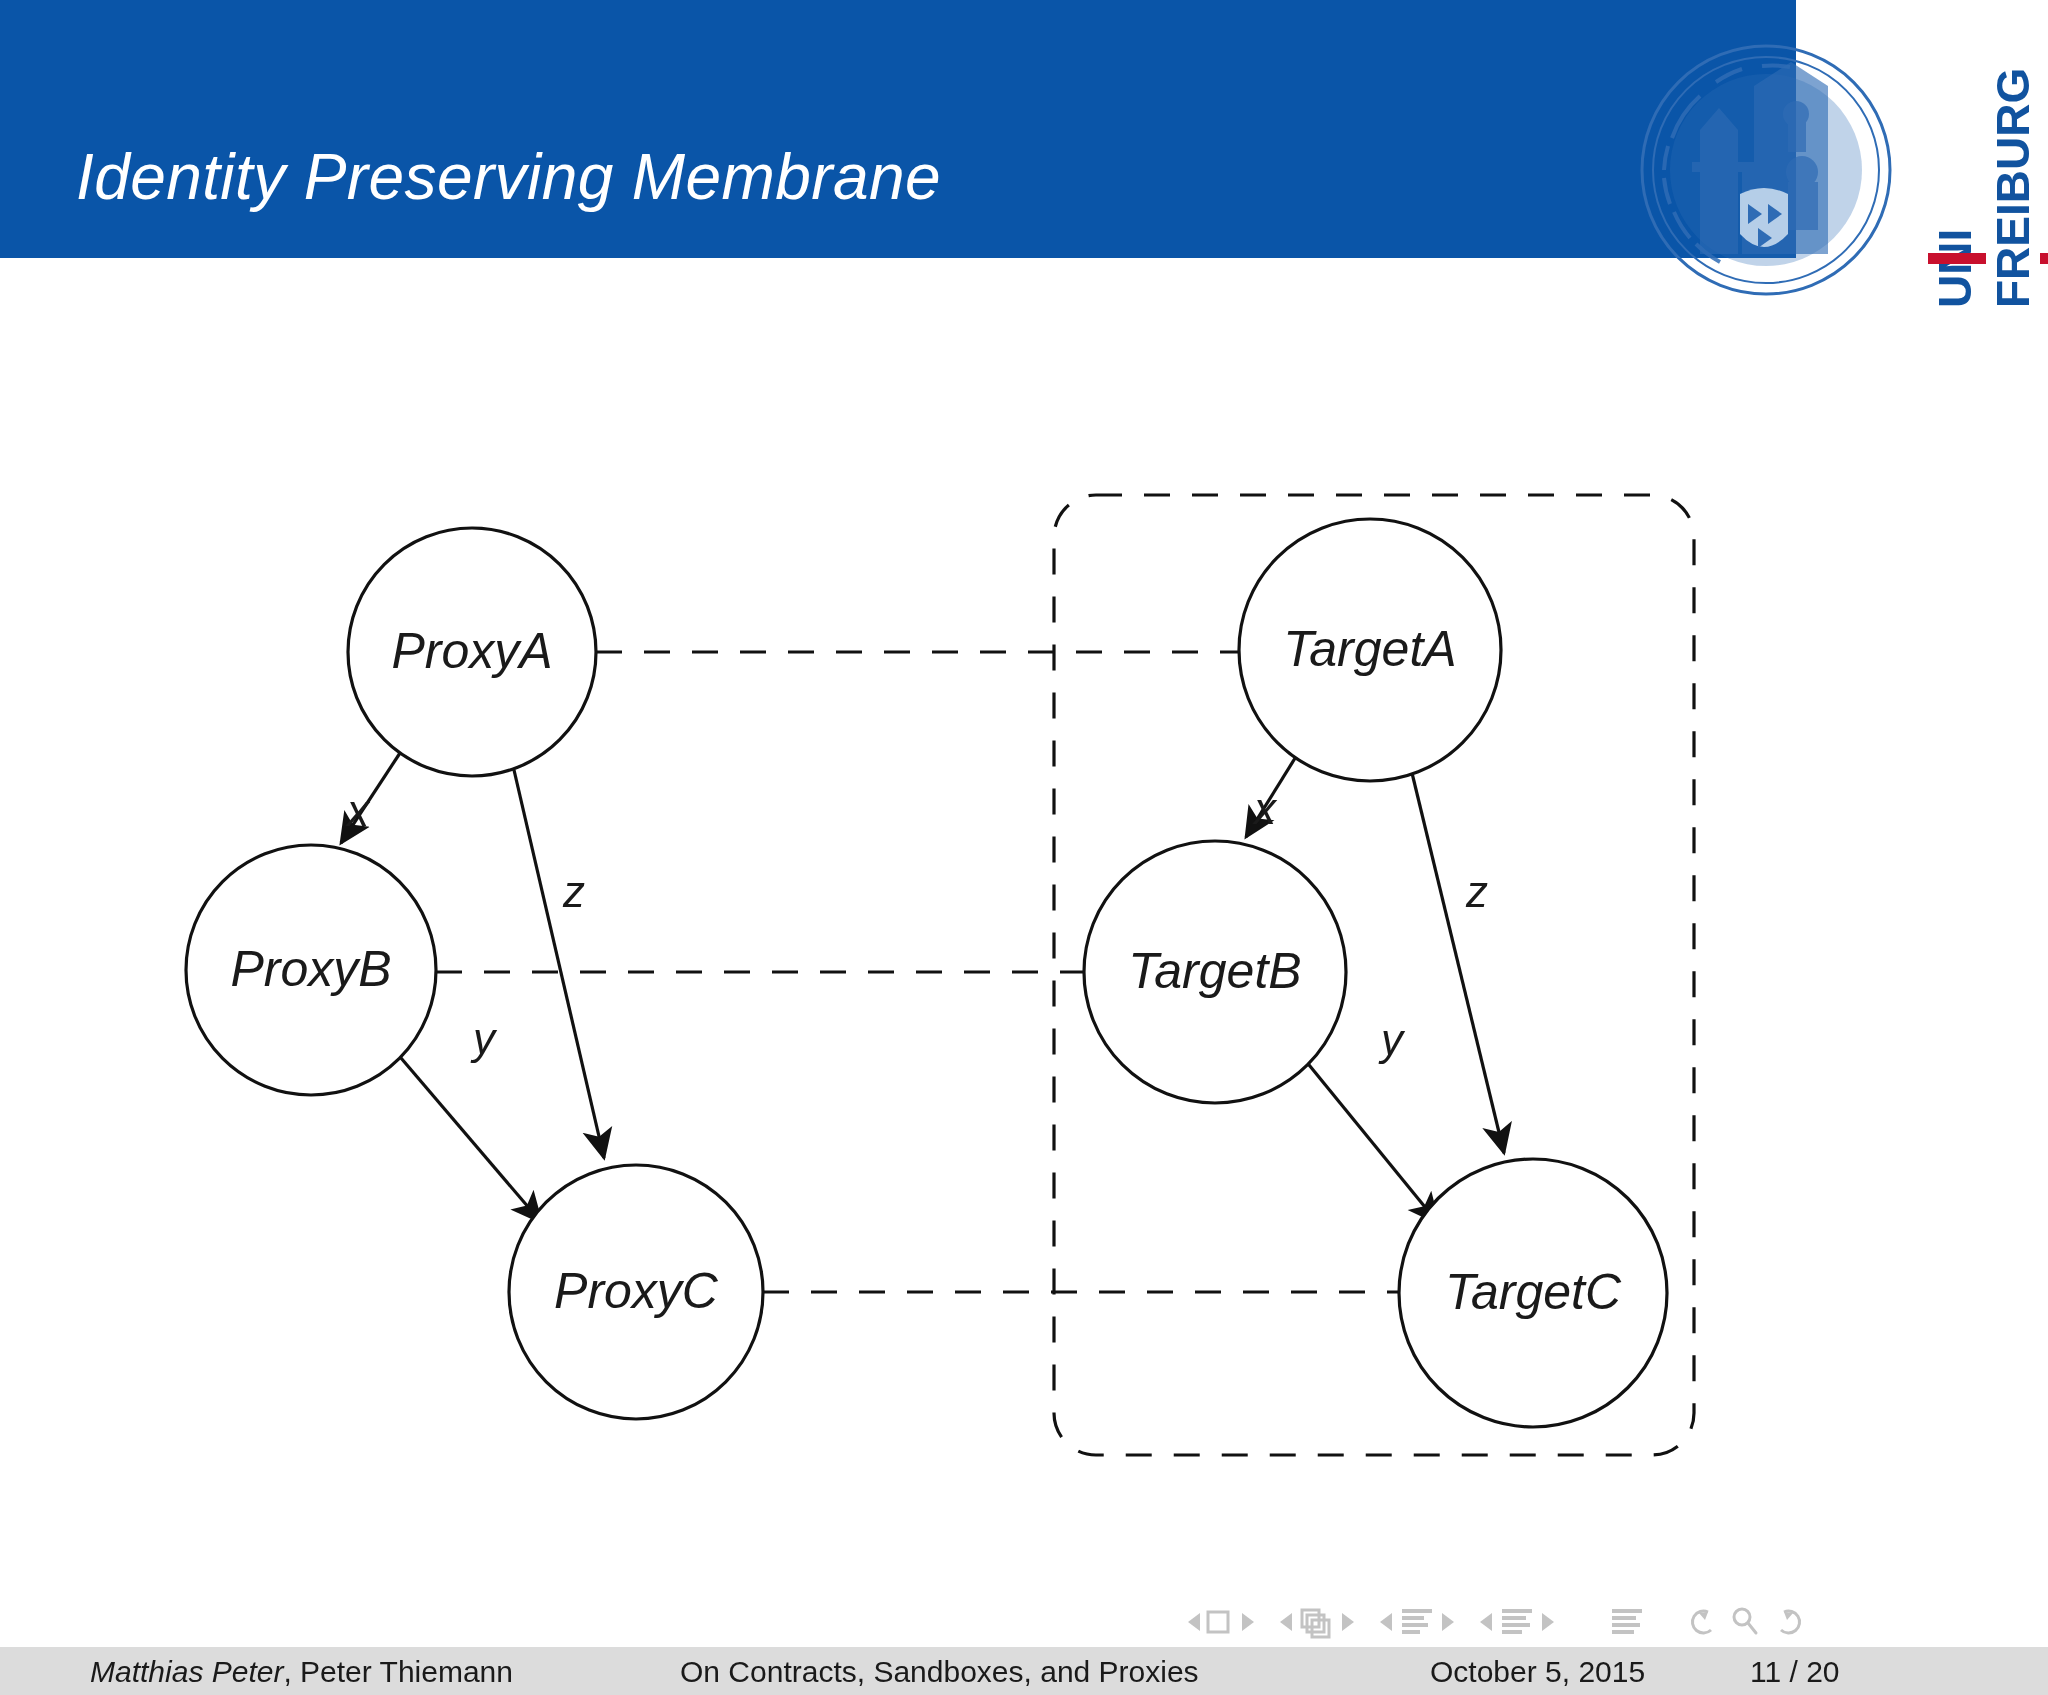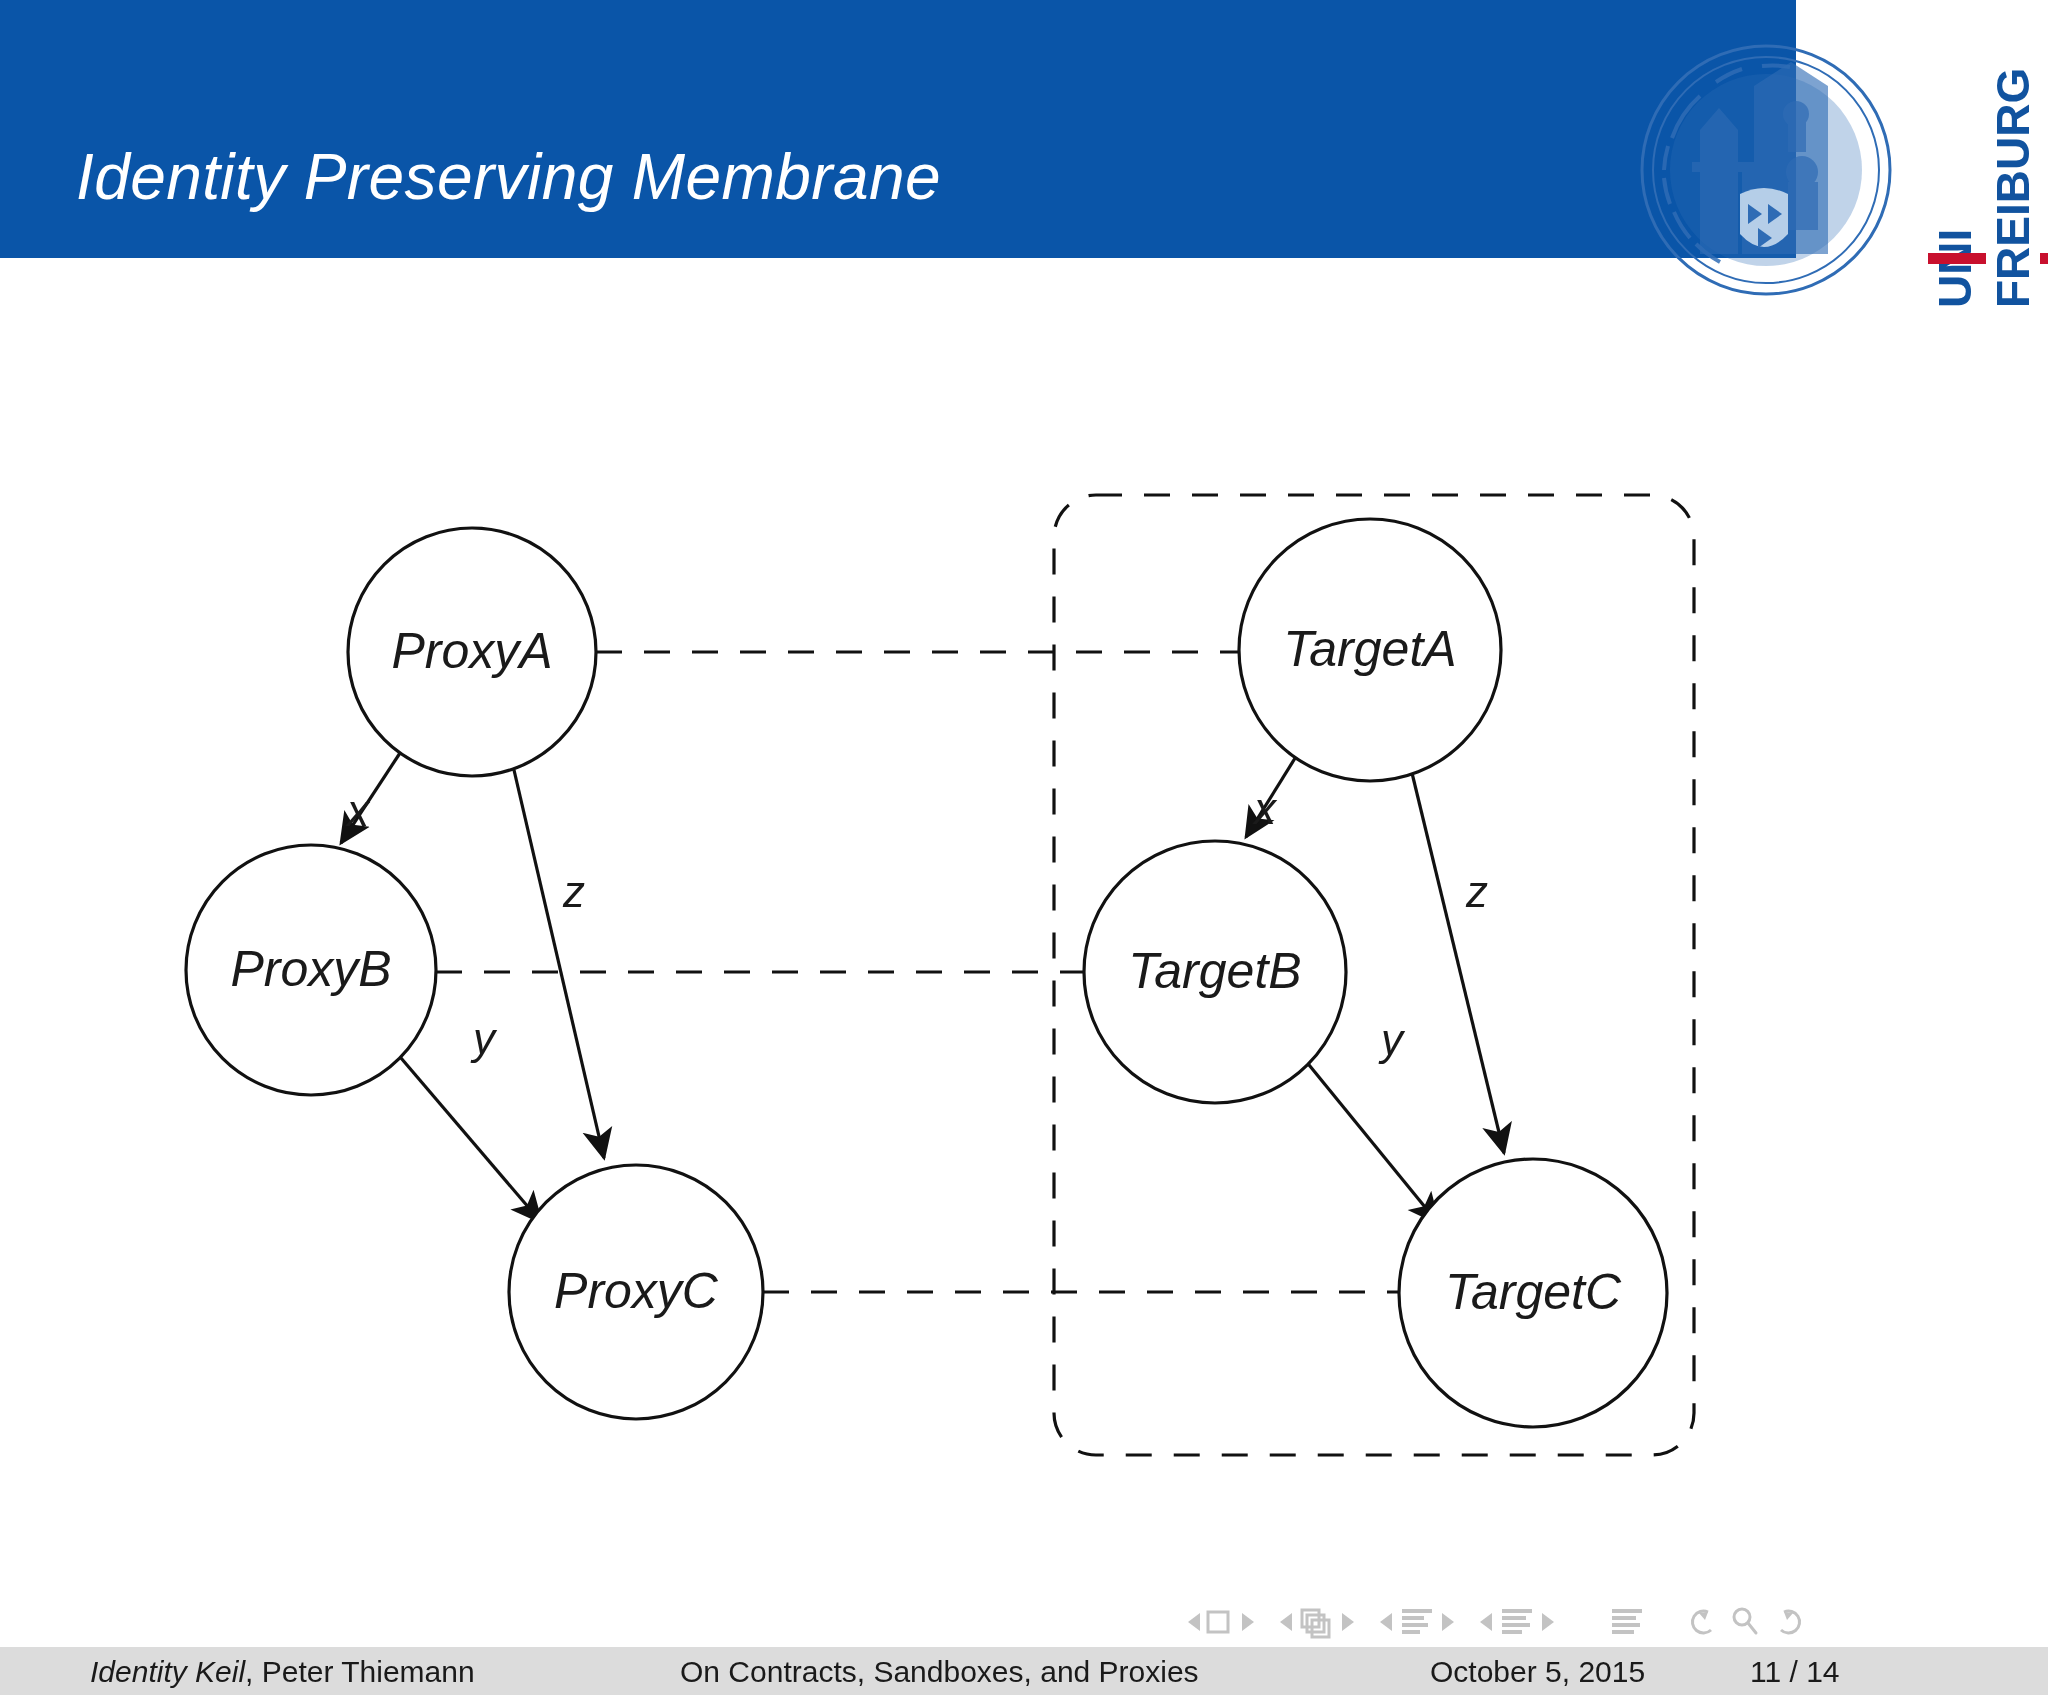--- a/index.html
+++ b/index.html
@@ -346,20 +346,20 @@
         <g>
           <path d="M604 12 a11 11 0 1 1 -3 18"></path>
           <path d="M604 12 l9 1 l-6 7 z" fill="#c3c3c3" stroke="none"></path>
         </g>
       </g>
     </svg>
   </div>
 
   <div class="footer">
     <div class="footer-cell f-authors">
-      <span class="italic">Identity Keil</span><span>, Peter Thiemann</span>
+      <span class="italic">Matthias Peter</span><span>, Peter Thiemann</span>
     </div>
     <div class="footer-cell f-talk">On Contracts, Sandboxes, and Proxies</div>
     <div class="footer-cell f-date">October 5, 2015</div>
-    <div class="footer-cell f-page">11 / 14</div>
+    <div class="footer-cell f-page">11 / 20</div>
   </div>
 
 </div>
 
 </body></html>

